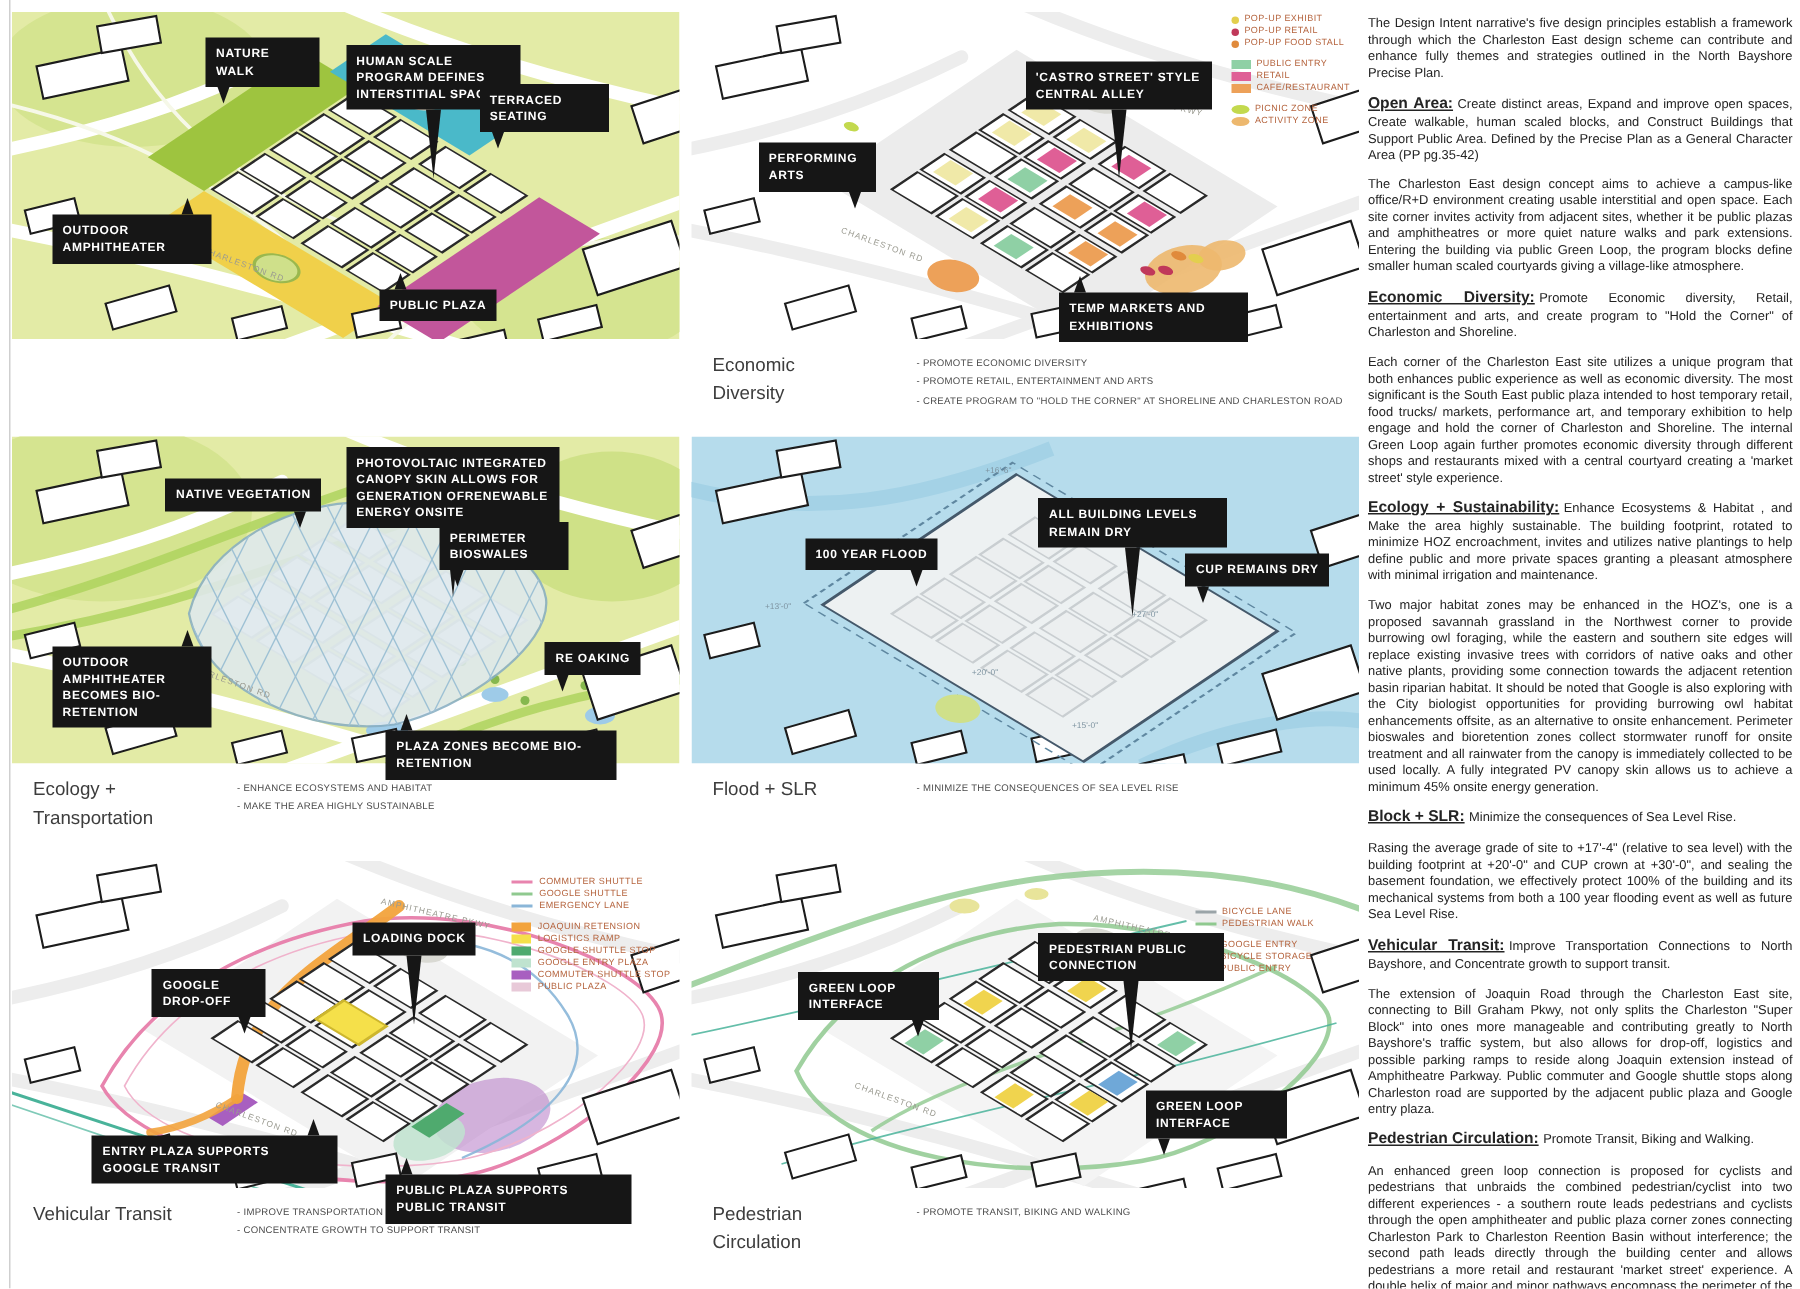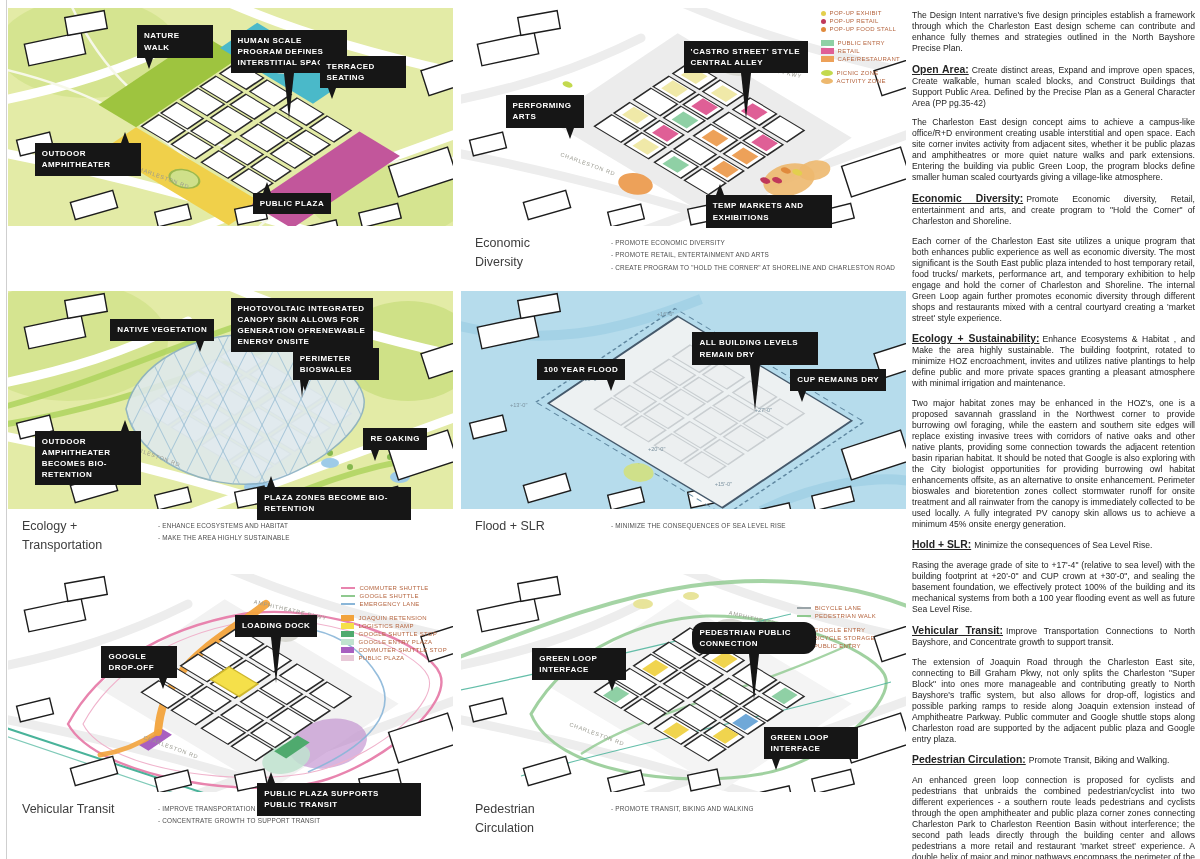--- a/index.html
+++ b/index.html
@@ -473,20 +473,21 @@
           <rect x="148" y="200" width="34" height="15" transform="rotate(-14 165 207.5)" fill="#fff" stroke="#1c1c1c" stroke-width="1.4"></rect>
           <rect x="228" y="198" width="30" height="16" transform="rotate(-12 243 206)" fill="#fff" stroke="#1c1c1c" stroke-width="1.4"></rect>
           <rect x="384" y="148" width="62" height="32" transform="rotate(-18 415 164)" fill="#fff" stroke="#1c1c1c" stroke-width="1.4"></rect>
           <rect x="352" y="200" width="40" height="15" transform="rotate(-14 372 207.5)" fill="#fff" stroke="#1c1c1c" stroke-width="1.4"></rect>
           <rect x="300" y="215" width="30" height="14" transform="rotate(-13 315 222)" fill="#fff" stroke="#1c1c1c" stroke-width="1.4"></rect>
           <rect x="416" y="56" width="40" height="26" transform="rotate(-18 436 69)" fill="#fff" stroke="#1c1c1c" stroke-width="1.4"></rect>
           <rect x="58" y="6" width="40" height="18" transform="rotate(-10 78 15)" fill="#fff" stroke="#1c1c1c" stroke-width="1.4"></rect>
         </svg>
     <div class="callout tail-bc" style="left: 51%; top: 19%; max-width: 94px;">LOADING DOCK</div>
         <div class="callout tail-br" style="left: 21%; top: 33%; max-width: 62px;">GOOGLE DROP-OFF</div>
+        <div class="callout tail-tr" style="left: 12%; top: 84%; max-width: 150px;">ENTRY PLAZA SUPPORTS GOOGLE TRANSIT</div>
         <div class="callout tail-tl" style="left: 56%; top: 96%; max-width: 150px;">PUBLIC PLAZA SUPPORTS PUBLIC TRANSIT</div>
         <div class="street" style="left: 30%; top: 78%; transform: rotate(20deg);">CHARLESTON RD</div>
         <div class="street" style="left: 55%; top: 15%; transform: rotate(13deg);">AMPHITHEATRE PKWY</div>
         <div class="legend" style="top: 5%; right: 6px;">
           <div class="legend-row">
             <span class="sw sw-line" style="background: rgb(232, 132, 174);"></span>
             <span class="legend-label">COMMUTER SHUTTLE</span>
           </div>
           <div class="legend-row">
             <span class="sw sw-line" style="background: rgb(143, 201, 143);"></span>
@@ -587,21 +588,21 @@
           <rect x="10" y="128" width="34" height="16" transform="rotate(-14 27 136)" fill="#fff" stroke="#1c1c1c" stroke-width="1.4"></rect>
           <rect x="64" y="188" width="44" height="18" transform="rotate(-16 86 197)" fill="#fff" stroke="#1c1c1c" stroke-width="1.4"></rect>
           <rect x="148" y="200" width="34" height="15" transform="rotate(-14 165 207.5)" fill="#fff" stroke="#1c1c1c" stroke-width="1.4"></rect>
           <rect x="228" y="198" width="30" height="16" transform="rotate(-12 243 206)" fill="#fff" stroke="#1c1c1c" stroke-width="1.4"></rect>
           <rect x="384" y="148" width="62" height="32" transform="rotate(-18 415 164)" fill="#fff" stroke="#1c1c1c" stroke-width="1.4"></rect>
           <rect x="352" y="200" width="40" height="15" transform="rotate(-14 372 207.5)" fill="#fff" stroke="#1c1c1c" stroke-width="1.4"></rect>
           <rect x="300" y="215" width="30" height="14" transform="rotate(-13 315 222)" fill="#fff" stroke="#1c1c1c" stroke-width="1.4"></rect>
           <rect x="416" y="56" width="40" height="26" transform="rotate(-18 436 69)" fill="#fff" stroke="#1c1c1c" stroke-width="1.4"></rect>
           <rect x="58" y="6" width="40" height="18" transform="rotate(-10 78 15)" fill="#fff" stroke="#1c1c1c" stroke-width="1.4"></rect>
         </svg>
-    <div class="callout tail-bc" style="left: 52%; top: 22%; max-width: 110px; border-radius: 12px;">PEDESTRIAN PUBLIC CONNECTION</div>
+    <div class="callout tail-bc" style="left: 52%; top: 22%; max-width: 110px;">PEDESTRIAN PUBLIC CONNECTION</div>
         <div class="callout tail-br" style="left: 16%; top: 34%; max-width: 80px;">GREEN LOOP INTERFACE</div>
         <div class="callout tail-bl" style="left: 68%; top: 70%; max-width: 80px;">GREEN LOOP INTERFACE</div>
         <div class="street" style="left: 24%; top: 72%; transform: rotate(20deg);">CHARLESTON RD</div>
         <div class="street" style="left: 60%; top: 20%; transform: rotate(13deg);">AMPHITHEATRE PKWY</div>
         <div class="legend" style="top: 14%; right: 30px;">
           <div class="legend-row">
             <span class="sw sw-line" style="background: rgb(154, 164, 168);"></span>
             <span class="legend-label">BICYCLE LANE</span>
           </div>
           <div class="legend-row">
@@ -633,19 +634,19 @@
 </div>
 
 <aside class="column">
     <p>The Design Intent narrative's five design principles establish a framework through which the Charleston East design scheme can contribute and enhance fully themes and strategies outlined in the North Bayshore Precise Plan.</p>
     <p><span class="head">Open Area:</span>Create distinct areas, Expand and improve open spaces, Create walkable, human scaled blocks, and Construct Buildings that Support Public Area.  Defined by the Precise Plan as a General Character Area (PP pg.35-42)</p>
     <p>The Charleston East design concept aims to achieve a campus-like office/R+D environment creating usable interstitial and open space. Each site corner invites activity from adjacent sites, whether it be public plazas and amphitheatres or more quiet nature walks and park extensions. Entering the building via public Green Loop, the program blocks define smaller human scaled courtyards giving a village-like atmosphere.</p>
     <p><span class="head">Economic Diversity:</span>Promote Economic diversity, Retail, entertainment and arts, and create program to "Hold the Corner" of Charleston and Shoreline.</p>
     <p>Each corner of the Charleston East site utilizes a unique program that both enhances public experience as well as economic diversity. The most significant is the South East public plaza intended to host temporary retail, food trucks/ markets, performance art, and temporary exhibition to help engage and hold the corner of Charleston and Shoreline. The internal Green Loop again further promotes economic diversity through different shops and restaurants mixed with a central courtyard creating a 'market street' style experience.</p>
     <p><span class="head">Ecology + Sustainability:</span>Enhance Ecosystems &amp; Habitat , and Make the area highly sustainable.  The building footprint, rotated to minimize HOZ encroachment, invites and utilizes native plantings to help define public and more private spaces granting a pleasant atmosphere with minimal irrigation and maintenance.</p>
     <p>Two major habitat zones may be enhanced in the HOZ's, one is a proposed savannah grassland in the Northwest corner to provide burrowing owl foraging, while the eastern and southern site edges will replace existing invasive trees with corridors of native oaks and other native plants, providing some connection towards the adjacent retention basin riparian habitat. It should be noted that Google is also exploring with the City biologist opportunities for providing burrowing owl habitat enhancements offsite, as an alternative to onsite enhancement. Perimeter bioswales and bioretention zones collect stormwater runoff for onsite treatment and all rainwater from the canopy is immediately collected to be used locally. A fully integrated PV canopy skin allows us to achieve a minimum 45% onsite energy generation.</p>
-    <p><span class="head">Hold + SLR:</span>Minimize the consequences of Sea Level Rise.</p>
+    <p><span class="head">Block + SLR:</span>Minimize the consequences of Sea Level Rise.</p>
     <p>Rasing the average grade of site to +17'-4" (relative to sea level) with the building footprint at +20'-0" and CUP crown at +30'-0", and sealing the basement foundation, we effectively protect 100% of the building and its mechanical systems from both a 100 year flooding event as well as future Sea Level Rise.</p>
     <p><span class="head">Vehicular Transit:</span>Improve Transportation Connections to North Bayshore, and Concentrate growth to support transit.</p>
     <p>The extension of Joaquin Road through the Charleston East site, connecting to Bill Graham Pkwy, not only splits the Charleston "Super Block" into ones more manageable and contributing greatly to North Bayshore's traffic system, but also allows for drop-off, logistics and possible parking ramps to reside along Joaquin extension instead of Amphitheatre Parkway. Public commuter and Google shuttle stops along Charleston road are supported by the adjacent public plaza and Google entry plaza.</p>
     <p><span class="head">Pedestrian Circulation:</span>Promote Transit, Biking and Walking.</p>
     <p>An enhanced green loop connection is proposed for cyclists and pedestrians that unbraids the combined pedestrian/cyclist into two different experiences - a southern route leads pedestrians and cyclists through the open amphitheater and public plaza corner zones connecting Charleston Park to Charleston Reention Basin without interference; the second path leads directly through the building center and allows pedestrians a more retail and restaurant 'market street' experience. A double helix of major and minor pathways encompass the perimeter of the building helping to ensure smooth transitions from one corner zone to another.</p>
   </aside>
 
 </body></html>

